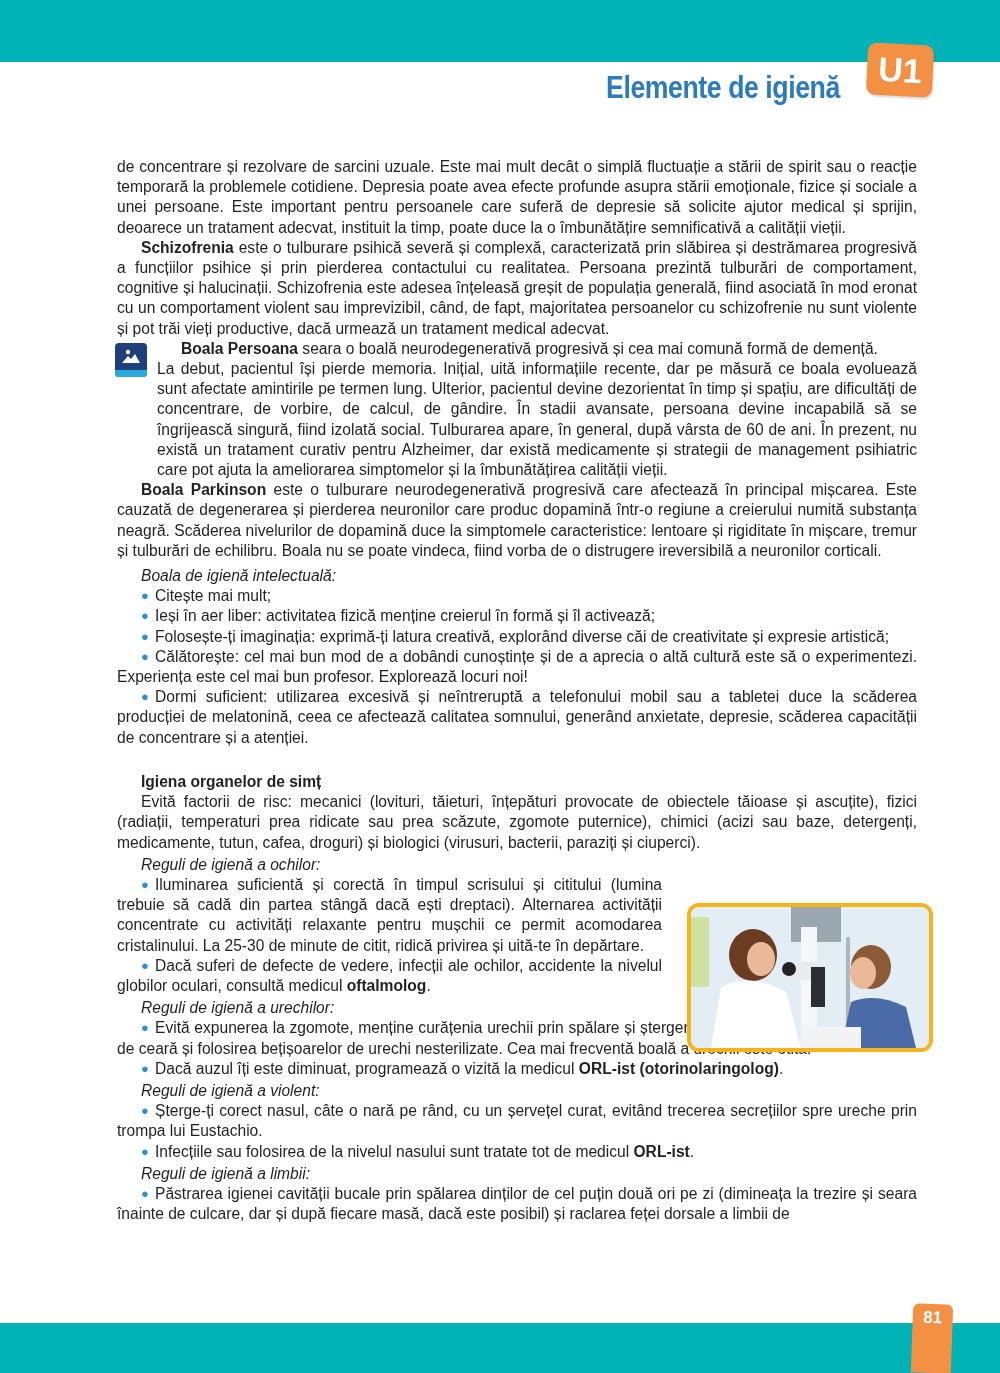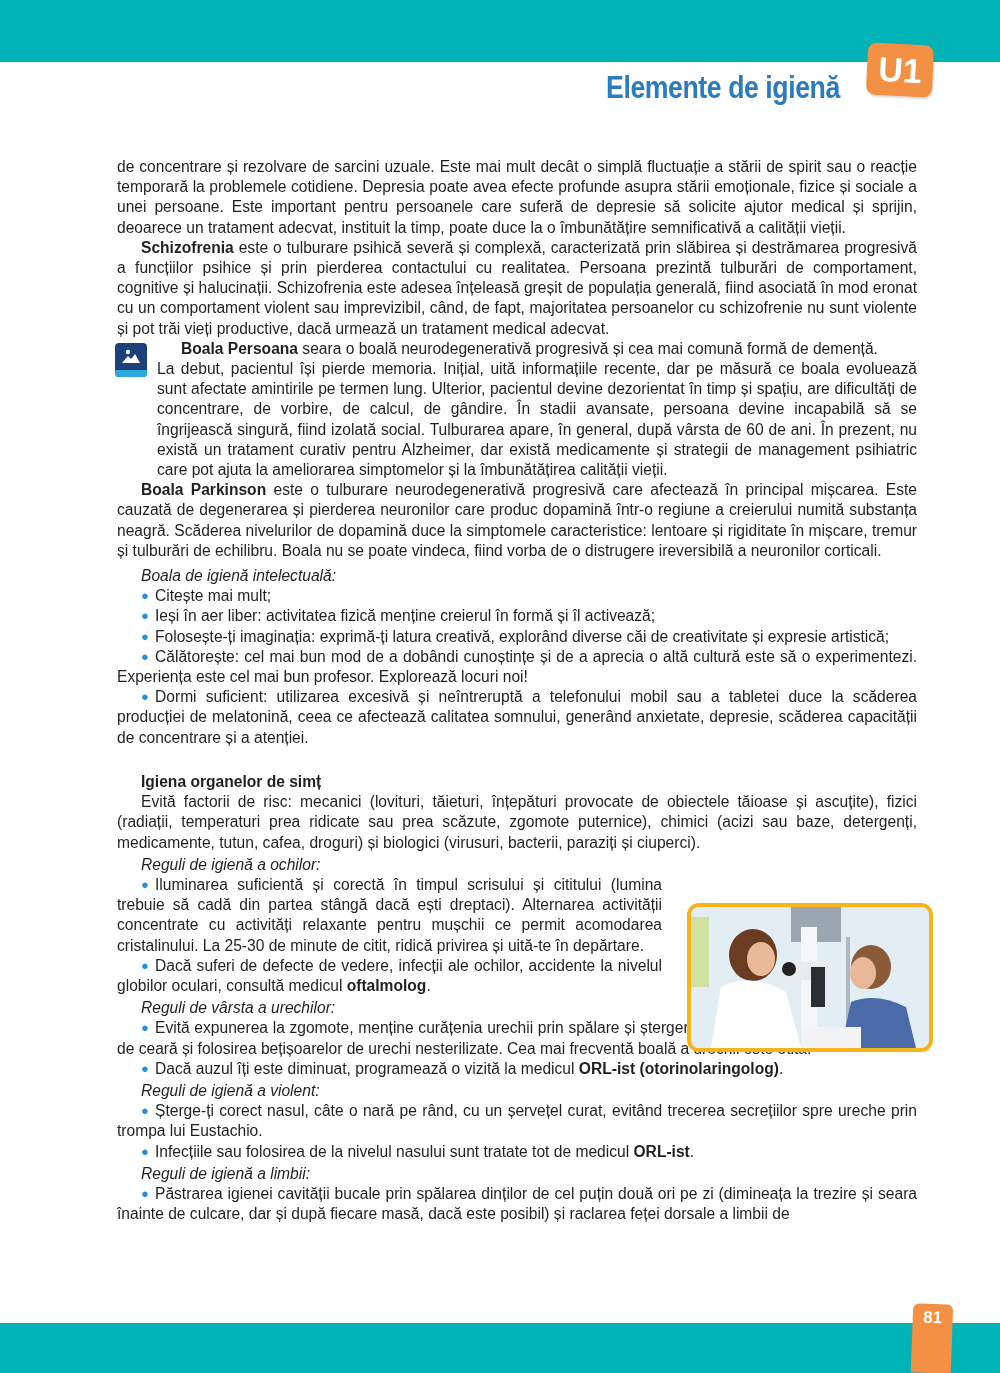--- a/index.html
+++ b/index.html
@@ -97,21 +97,21 @@
   <p class="indent">Evită factorii de risc: mecanici (lovituri, tăieturi, înțepături provocate de obiectele tăioase și ascuțite), fizici (radiații, temperaturi prea ridicate sau prea scăzute, zgomote puternice), chimici (acizi sau baze, detergenți, medicamente, tutun, cafea, droguri) și biologici (virusuri, bacterii, paraziți și ciuperci).</p>
 
   <div class="eye-block">
     <p class="italic-head">Reguli de igienă a ochilor:</p>
     <div class="eye-text">
       <p class="bullet"><span class="dot">●</span><span>Iluminarea suficientă și corectă în timpul scrisului și cititului (lumina trebuie să cadă din partea stângă dacă ești dreptaci). Alternarea activității concentrate cu activități relaxante pentru mușchii ce permit acomodarea cristalinului. La 25-30 de minute de citit, ridică privirea și uită-te în depărtare.</span></p>
       <p class="bullet"><span class="dot">●</span><span>Dacă suferi de defecte de vedere, infecții ale ochilor, accidente la nivelul globilor oculari, consultă medicul </span><span class="bold">oftalmolog</span><span>.</span></p>
     </div>
   </div>
 
-  <p class="italic-head">Reguli de vârsta a urechilor:</p>
+  <p class="italic-head">Reguli de igienă a urechilor:</p>
   <p class="bullet"><span class="dot">●</span><span>Evită expunerea la zgomote, menține curățenia urechii prin spălare și ștergere corecte, evită formarea dopului de ceară și folosirea bețișoarelor de urechi nesterilizate. Cea mai frecventă boală a urechii este otita.</span></p>
   <p class="bullet"><span class="dot">●</span><span>Dacă auzul îți este diminuat, programează o vizită la medicul </span><span class="bold">ORL-ist (otorinolaringolog)</span><span>.</span></p>
 
   <p class="italic-head">Reguli de igienă a violent:</p>
   <p class="bullet"><span class="dot">●</span><span>Șterge-ți corect nasul, câte o nară pe rând, cu un șervețel curat, evitând trecerea secrețiilor spre ureche prin trompa lui Eustachio.</span></p>
   <p class="bullet"><span class="dot">●</span><span>Infecțiile sau folosirea de la nivelul nasului sunt tratate tot de medicul </span><span class="bold">ORL-ist</span><span>.</span></p>
 
   <p class="italic-head">Reguli de igienă a limbii:</p>
   <p class="bullet"><span class="dot">●</span><span>Păstrarea igienei cavității bucale prin spălarea dinților de cel puțin două ori pe zi (dimineața la trezire și seara înainte de culcare, dar și după fiecare masă, dacă este posibil) și raclarea feței dorsale a limbii de</span></p>
 </div>

